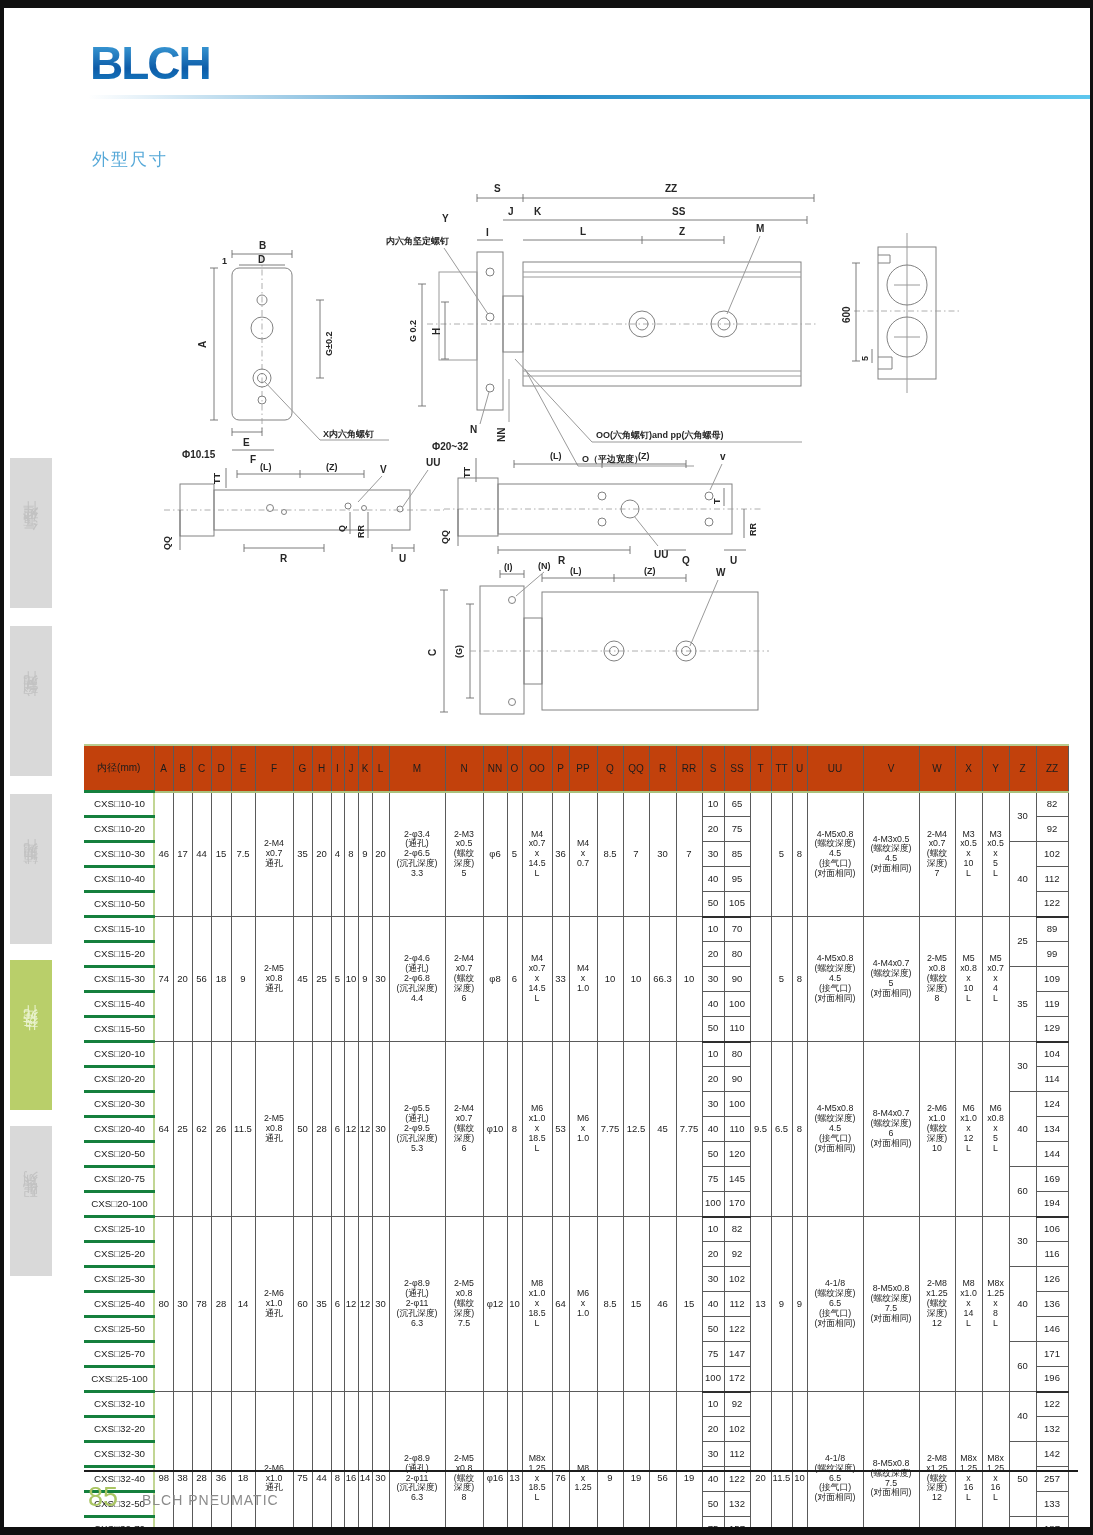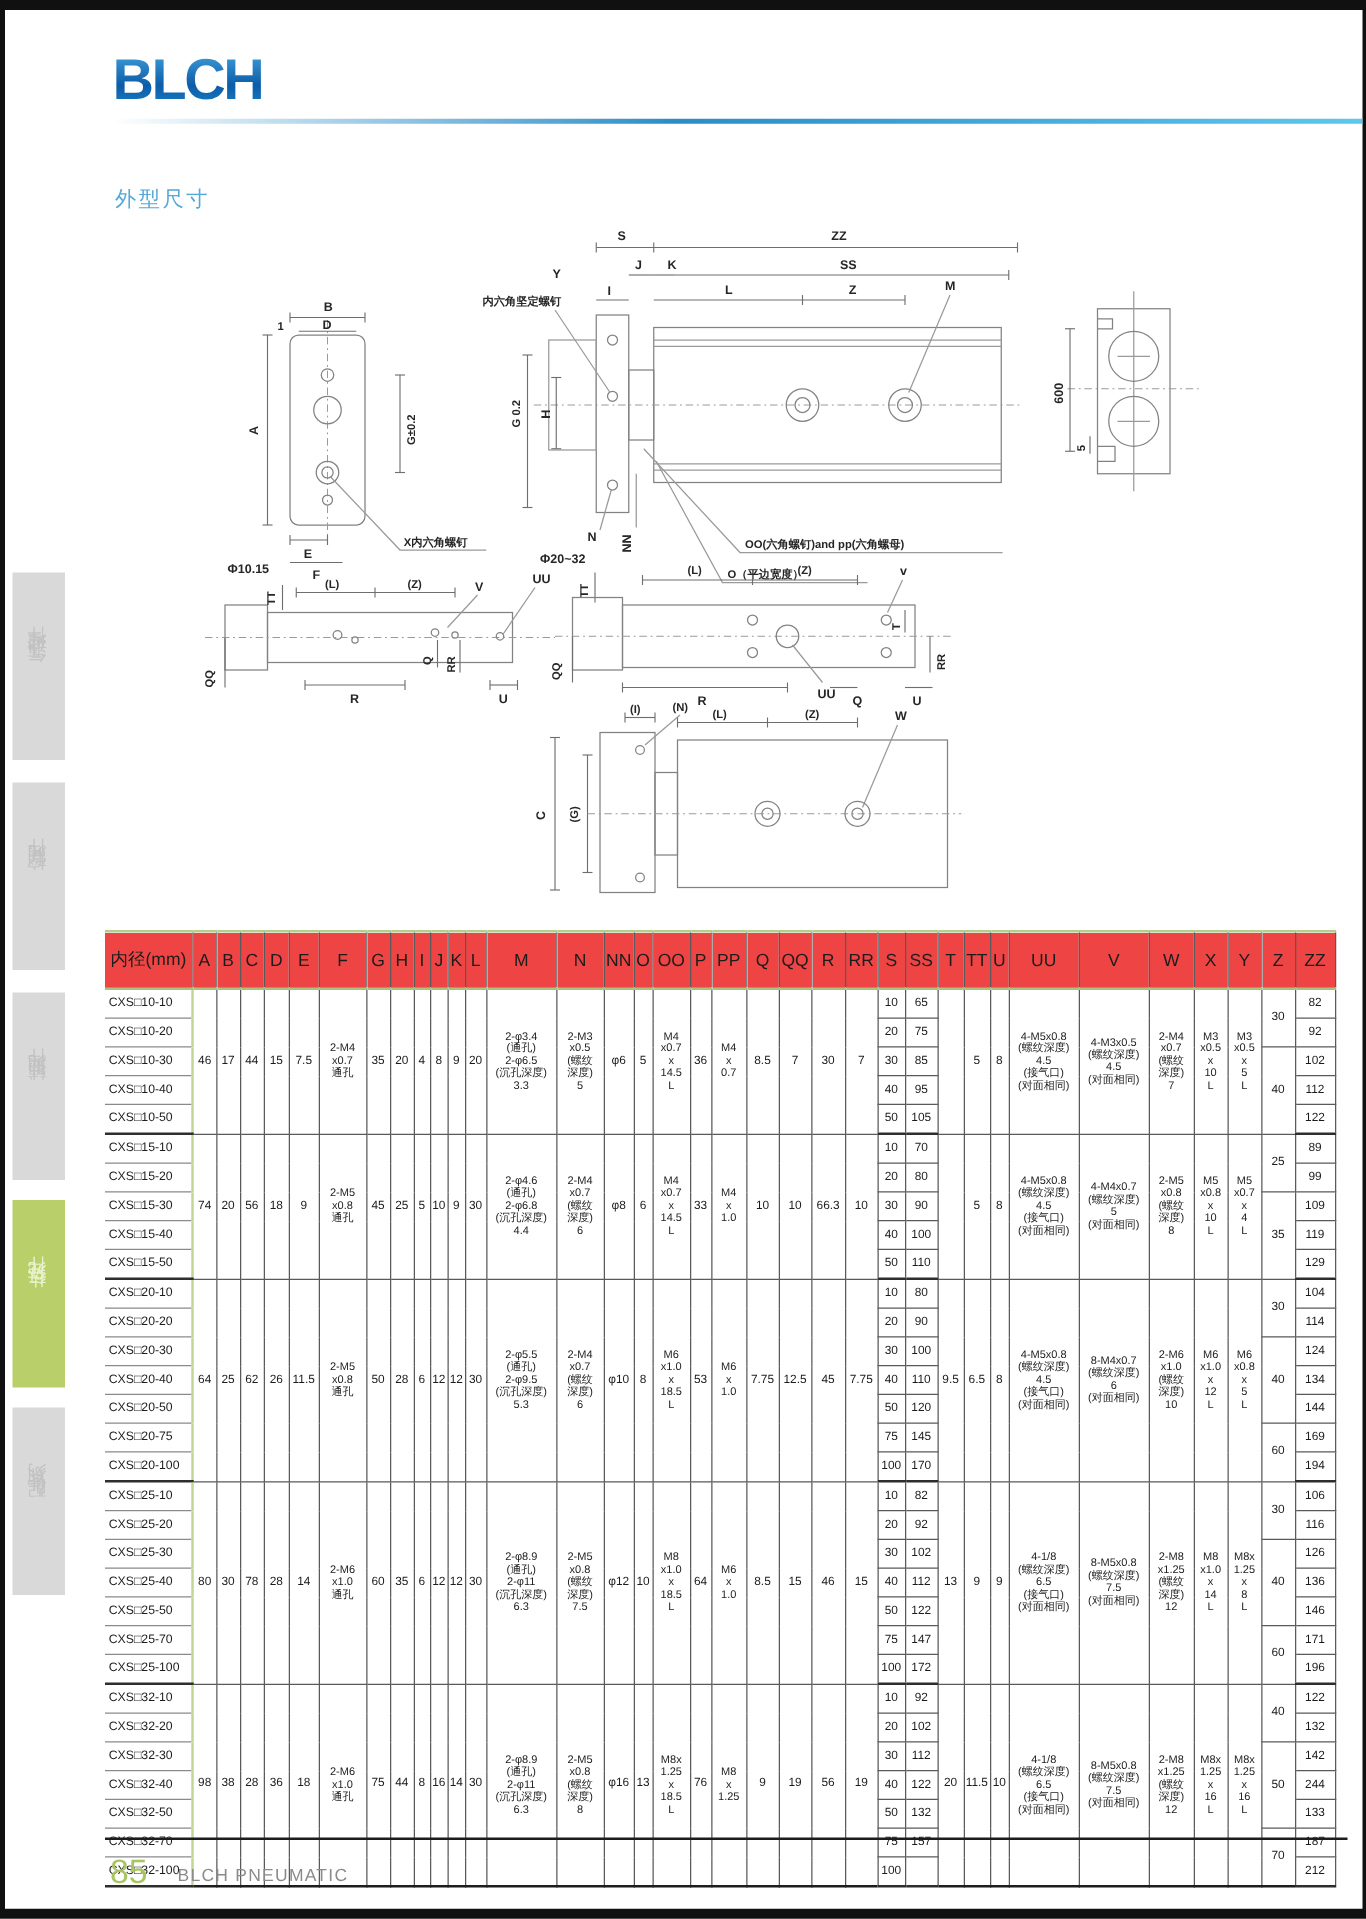--- a/index.html
+++ b/index.html
@@ -29,26 +29,26 @@
   .ln{stroke:#828282;stroke-width:1;fill:none;}
   .ln2{stroke:#9a9a9a;stroke-width:1;fill:none;}
   .dash{stroke:#9a9a9a;stroke-width:0.8;fill:none;stroke-dasharray:6 3 1.5 3;}
   .dim{stroke:#6e6e6e;stroke-width:0.9;fill:none;}
   .lbl{fill:#262626;font-size:10px;font-weight:bold;font-family:"Liberation Sans",sans-serif;}
   .lbls{fill:#262626;font-size:9px;font-weight:bold;font-family:"Liberation Sans",sans-serif;}
   
   .dims-table{position:absolute;left:80px;top:736px;}
   table{border-collapse:collapse;table-layout:fixed;border-right:1.5px solid #3a3a3a;border-bottom:2.5px solid #1d1d1d;}
   th,td{border:1px solid #5a5a5a;text-align:center;vertical-align:middle;padding:0 1px;color:#1c1c1c;overflow:hidden;}
-  th{background:#ef4444;font-weight:normal;font-size:14px;height:44px;
+  th{background:#c2410c;font-weight:normal;font-size:10px;height:44px;
      border-top:2.5px solid #b9cc8e;border-bottom:2px solid #a9c17c;}
   td{font-size:9.5px;height:22px;line-height:1.12;}
   td.ml{white-space:pre-line;font-size:8.8px;text-align:center;}
-  td.model{text-align:left;padding-left:3px;font-size:9.8px;border-left:none;
-     border-right:2px solid #c2d694;border-top:1px solid #15803d;border-bottom:1px solid #8a8a8a;}
+  td.model{text-align:center;padding-left:3px;font-size:9.8px;border-left:none;
+     border-right:2px solid #c2d694;border-top:3px solid #15803d;border-bottom:1px solid #8a8a8a;}
   th.model{border-left:none;}
   tr.gend td{border-bottom:2px solid #2e2e2e;}
   
   .footer-line{position:absolute;left:80px;right:12px;top:1462px;height:2px;background:#1c1c1c;}
   .page-num{position:absolute;left:84px;top:1474px;font-size:27px;color:#a9c561;}
   .brand{position:absolute;left:138px;top:1484px;font-size:14px;color:#8b8b8b;letter-spacing:1px;}
 </style>
 </head>
 <body>
 
@@ -875,21 +875,21 @@
             <td class="model">CXS□32-30</td>
             <td>30</td>
             <td>112</td>
             <td rowspan="3">50</td>
             <td>142</td>
           </tr>
           <tr>
             <td class="model">CXS□32-40</td>
             <td>40</td>
             <td>122</td>
-            <td>244</td>
+            <td>257</td>
           </tr>
           <tr>
             <td class="model">CXS□32-50</td>
             <td>50</td>
             <td>132</td>
             <td>133</td>
           </tr>
           <tr>
             <td class="model">CXS□32-70</td>
             <td>75</td>

